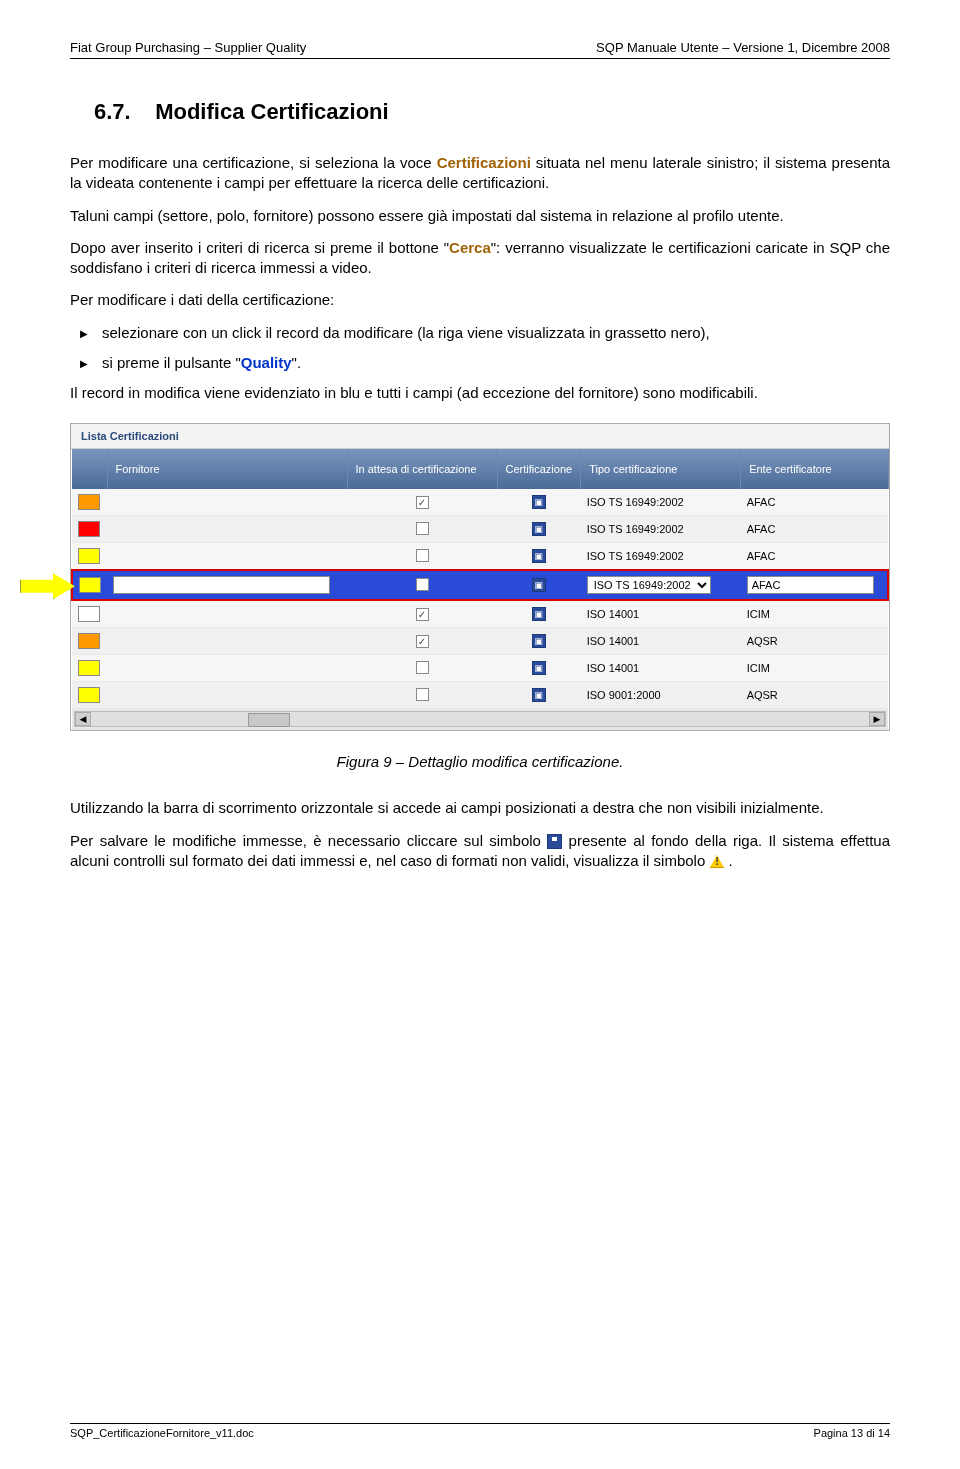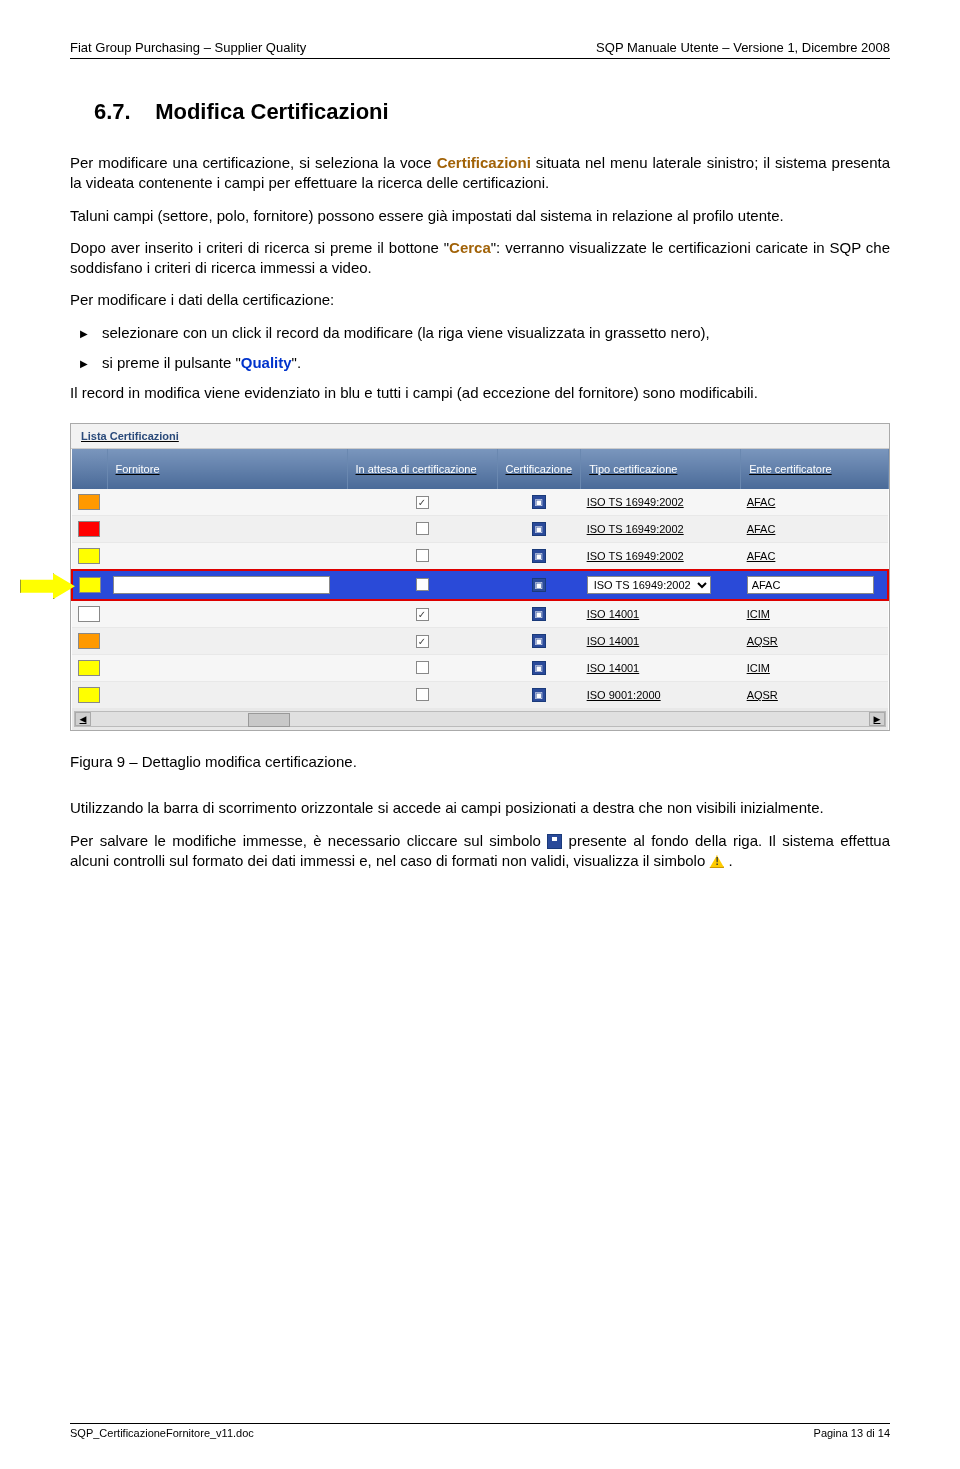--- a/index.html
+++ b/index.html
@@ -34,21 +34,21 @@
   .para {
     text-align: justify;
     margin-bottom: 12px;
     line-height: 1.35;
   }
   .blue { color: #a16207; font-weight: bold; }
   .blue2 { color: #0033cc; font-weight: bold; }
   ul.bullets { list-style: none; padding-left: 10px; margin-bottom: 2px; }
   ul.bullets li { position: relative; padding-left: 22px; margin-bottom: 10px; text-align: justify; line-height: 1.35; }
   ul.bullets li::before { content: "▶"; position: absolute; left: 0; font-size: 10px; top: 4px; }
-  .figure-wrap { position: relative; margin: 20px 0 22px 0; text-decoration: underline; }
+  .figure-wrap { position: relative; margin: 20px 0 22px 0; }
   .arrow-callout {
     position: absolute;
     left: -50px;
     top: 150px;
     width: 60px;
     height: 26px;
   }
   .arrow-shape {
     width: 55px; height: 26px;
     background: #ffff00;
@@ -173,21 +173,22 @@
   .hscroll-thumb::before {
     content: "";
     position: absolute;
     left: 20%;
     width: 40px;
     height: 12px;
     background: #c8c8c8;
     border: 1px solid #999;
   }
   .caption {
-    text-align: left;
+    text-align: center;
+    font-style: italic;
     margin: 12px 0 28px 0;
   }
   .inline-icon-save {
     display: inline-block;
     width: 15px; height: 15px;
     background: #2a4a9a;
     border: 1px solid #1a3a7a;
     vertical-align: middle;
     position: relative;
   }

